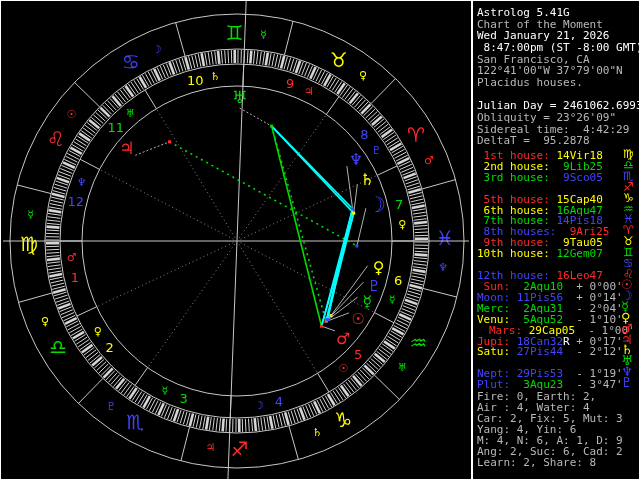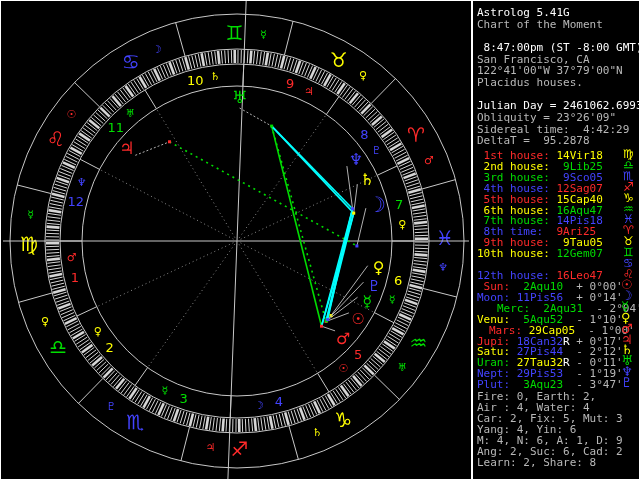--- a/index.html
+++ b/index.html
@@ -500,66 +500,65 @@
       <line x1="346.87761328057843" y1="166.06062383657274" x2="352.5935776217996" y2="208.780055670548" stroke="#b0b0b0" stroke-width="1"></line>
       <rect x="351.0935776217996" y="207.280055670548" width="3" height="3" fill="#4343ff"></rect>
       <text x="355.9652354316038" y="159.86263031929684" fill="#4343ff" font-size="16" text-anchor="middle" dominant-baseline="central" font-family="DejaVu Sans, sans-serif">♆</text>
       <line x1="363.48692959856214" y1="282.11029847530153" x2="327.66812551813496" y2="319.6084665607193" stroke="#b0b0b0" stroke-width="1"></line>
       <rect x="326.16812551813496" y="318.1084665607193" width="3" height="3" fill="#4343ff"></rect>
       <text x="373.94825460295453" y="285.5103983491987" fill="#4343ff" font-size="15" text-anchor="middle" dominant-baseline="central" font-family="DejaVu Sans, sans-serif">♇</text>
     </svg>
   <div id="panel">
       <div class="pline" style="left: 477px; top: 7px; color: rgb(255, 255, 255);">Astrolog 5.41G</div>
       <div class="pline" style="left: 477px; top: 19px; color: rgb(184, 184, 184);">Chart of the Moment</div>
+      <div class="pline" style="left: 477px; top: 30px; color: rgb(255, 255, 255);">Wed January 21, 2026</div>
       <div class="pline" style="left: 477px; top: 42px; color: rgb(255, 255, 255);"> 8:47:00pm (ST -8:00 GMT)</div>
       <div class="pline" style="left: 477px; top: 54px; color: rgb(184, 184, 184); text-align: right;">San Francisco, CA</div>
       <div class="pline" style="left: 477px; top: 65px; color: rgb(184, 184, 184);">122°41'00"W 37°79'00"N</div>
       <div class="pline" style="left: 477px; top: 77px; color: rgb(184, 184, 184);">Placidus houses.</div>
       <div class="pline" style="left: 477px; top: 100px; color: rgb(255, 255, 255);">Julian Day = 2461062.6993</div>
       <div class="pline" style="left: 477px; top: 112px; color: rgb(184, 184, 184);">Obliquity = 23°26'09"</div>
       <div class="pline" style="left: 477px; top: 124px; color: rgb(184, 184, 184);">Sidereal time:  4:42:29</div>
       <div class="pline" style="left: 477px; top: 135px; color: rgb(184, 184, 184);">DeltaT =  95.2878</div>
       <div class="pline" style="left: 477px; top: 150px;"><span style="color: rgb(255, 42, 42);"> 1st house:</span><span style="color: rgb(255, 255, 0);"> 14Vir18</span></div>
       <div class="pglyph" style="left: 623px; top: 148px; color: rgb(255, 255, 0); font-size: 12px;">♍</div>
       <div class="pline" style="left: 477px; top: 161px;"><span style="color: rgb(255, 255, 0);"> 2nd house:</span><span style="color: rgb(0, 221, 0);">  9Lib25</span></div>
       <div class="pglyph" style="left: 623px; top: 159px; color: rgb(0, 221, 0); font-size: 12px;">♎</div>
       <div class="pline" style="left: 477px; top: 172px;"><span style="color: rgb(0, 221, 0);"> 3rd house:</span><span style="color: rgb(67, 67, 255);">  9Sco05</span></div>
       <div class="pglyph" style="left: 623px; top: 170px; color: rgb(67, 67, 255); font-size: 12px;">♏</div>
-      <div class="pline" style="left: 477px; top: 183px;"><span style="color: rgb(67, 67, 255);"> 4th house:</span><span style="color: rgb(255, 42, 42);"> 12Sag07</span></div>
       <div class="pglyph" style="left: 623px; top: 181px; color: rgb(255, 42, 42); font-size: 12px;">♐</div>
       <div class="pline" style="left: 477px; top: 194px;"><span style="color: rgb(255, 42, 42);"> 5th house:</span><span style="color: rgb(255, 255, 0);"> 15Cap40</span></div>
       <div class="pglyph" style="left: 623px; top: 192px; color: rgb(255, 255, 0); font-size: 12px;">♑</div>
       <div class="pline" style="left: 477px; top: 205px;"><span style="color: rgb(255, 255, 0);"> 6th house:</span><span style="color: rgb(0, 221, 0);"> 16Aqu47</span></div>
       <div class="pglyph" style="left: 623px; top: 203px; color: rgb(0, 221, 0); font-size: 12px;">♒</div>
       <div class="pline" style="left: 477px; top: 215px;"><span style="color: rgb(0, 221, 0);"> 7th house:</span><span style="color: rgb(67, 67, 255);"> 14Pis18</span></div>
       <div class="pglyph" style="left: 623px; top: 213px; color: rgb(67, 67, 255); font-size: 12px;">♓</div>
-      <div class="pline" style="left: 477px; top: 226px;"><span style="color: rgb(67, 67, 255);"> 8th time:</span><span style="color: rgb(255, 42, 42);">  9Ari25</span></div>
+      <div class="pline" style="left: 477px; top: 226px;"><span style="color: rgb(67, 67, 255);"> 8th houses:</span><span style="color: rgb(255, 42, 42);">  9Ari25</span></div>
       <div class="pglyph" style="left: 623px; top: 224px; color: rgb(255, 42, 42); font-size: 12px;">♈</div>
       <div class="pline" style="left: 477px; top: 237px;"><span style="color: rgb(255, 42, 42);"> 9th house:</span><span style="color: rgb(255, 255, 0);">  9Tau05</span></div>
       <div class="pglyph" style="left: 623px; top: 235px; color: rgb(255, 255, 0); font-size: 12px;">♉</div>
       <div class="pline" style="left: 477px; top: 248px;"><span style="color: rgb(255, 255, 0);">10th house:</span><span style="color: rgb(0, 221, 0);"> 12Gem07</span></div>
       <div class="pglyph" style="left: 623px; top: 246px; color: rgb(0, 221, 0); font-size: 12px;">♊</div>
       <div class="pglyph" style="left: 623px; top: 257px; color: rgb(67, 67, 255); font-size: 12px;">♋</div>
       <div class="pline" style="left: 477px; top: 270px;"><span style="color: rgb(67, 67, 255);">12th house:</span><span style="color: rgb(255, 42, 42);"> 16Leo47</span></div>
       <div class="pglyph" style="left: 623px; top: 268px; color: rgb(255, 42, 42); font-size: 12px;">♌</div>
       <div class="pline" style="left: 477px; top: 281px;"><span style="color: rgb(255, 42, 42);"> Sun:</span><span style="color: rgb(0, 221, 0);">  2Aqu10</span><span style="color: rgb(255, 255, 255);"> </span><span style="color: rgb(184, 184, 184);"> + 0°00'</span></div>
       <div class="pglyph" style="left: 621px; top: 279px; color: rgb(255, 42, 42); font-size: 13px;">☉</div>
       <div class="pline" style="left: 477px; top: 292px;"><span style="color: rgb(67, 67, 255);">Moon:</span><span style="color: rgb(67, 67, 255);"> 11Pis56</span><span style="color: rgb(255, 255, 255);"> </span><span style="color: rgb(184, 184, 184);"> + 0°14'</span></div>
       <div class="pglyph" style="left: 621px; top: 290px; color: rgb(67, 67, 255); font-size: 13px;">☽</div>
-      <div class="pline" style="left: 477px; top: 303px;"><span style="color: rgb(0, 221, 0); margin-left: 20px;">Merc:</span><span style="color: rgb(0, 221, 0);">  2Aqu31</span><span style="color: rgb(255, 255, 255);"> </span><span style="color: rgb(184, 184, 184);"> - 2°04'</span></div>
+      <div class="pline" style="left: 477px; top: 303px;"><span style="color: rgb(0, 221, 0);">Merc:</span><span style="color: rgb(0, 221, 0);">  2Aqu31</span><span style="color: rgb(255, 255, 255);"> </span><span style="color: rgb(184, 184, 184);"> - 2°04'</span></div>
       <div class="pglyph" style="left: 621px; top: 301px; color: rgb(0, 221, 0); font-size: 13px;">☿</div>
       <div class="pline" style="left: 477px; top: 314px;"><span style="color: rgb(255, 255, 0);">Venu:</span><span style="color: rgb(0, 221, 0);">  5Aqu52</span><span style="color: rgb(255, 255, 255);"> </span><span style="color: rgb(184, 184, 184);"> - 1°10'</span></div>
       <div class="pglyph" style="left: 621px; top: 312px; color: rgb(255, 255, 0); font-size: 13px;">♀</div>
       <div class="pline" style="left: 477px; top: 325px; margin-left: 12px;"><span style="color: rgb(255, 42, 42);">Mars:</span><span style="color: rgb(255, 255, 0);"> 29Cap05</span><span style="color: rgb(255, 255, 255);"> </span><span style="color: rgb(184, 184, 184);"> - 1°00'</span></div>
       <div class="pglyph" style="left: 621px; top: 323px; color: rgb(255, 42, 42); font-size: 13px;">♂</div>
       <div class="pline" style="left: 477px; top: 336px;"><span style="color: rgb(255, 42, 42);">Jupi:</span><span style="color: rgb(67, 67, 255);"> 18Can32</span><span style="color: rgb(255, 255, 255);">R</span><span style="color: rgb(184, 184, 184);"> + 0°17'</span></div>
       <div class="pglyph" style="left: 621px; top: 334px; color: rgb(255, 42, 42); font-size: 13px;">♃</div>
       <div class="pline" style="left: 477px; top: 346px;"><span style="color: rgb(255, 255, 0);">Satu:</span><span style="color: rgb(67, 67, 255);"> 27Pis44</span><span style="color: rgb(255, 255, 255);"> </span><span style="color: rgb(184, 184, 184);"> - 2°12'</span></div>
       <div class="pglyph" style="left: 621px; top: 344px; color: rgb(255, 255, 0); font-size: 13px;">♄</div>
-      <div class="pline" style="left: 477px; top: 357px;"><span style="color: rgb(0, 221, 0);">Uran:</span><span style="color: rgb(255, 255, 0);"> 27Tau32</span><span style="color: rgb(255, 255, 255);">R</span><span style="color: rgb(184, 184, 184);"> - 0°11'</span></div>
       <div class="pglyph" style="left: 621px; top: 355px; color: rgb(0, 221, 0); font-size: 13px;">♅</div>
       <div class="pline" style="left: 477px; top: 368px;"><span style="color: rgb(67, 67, 255);">Nept:</span><span style="color: rgb(67, 67, 255);"> 29Pis53</span><span style="color: rgb(255, 255, 255);"> </span><span style="color: rgb(184, 184, 184);"> - 1°19'</span></div>
       <div class="pglyph" style="left: 621px; top: 366px; color: rgb(67, 67, 255); font-size: 13px;">♆</div>
       <div class="pline" style="left: 477px; top: 379px;"><span style="color: rgb(67, 67, 255);">Plut:</span><span style="color: rgb(0, 221, 0);">  3Aqu23</span><span style="color: rgb(255, 255, 255);"> </span><span style="color: rgb(184, 184, 184);"> - 3°47'</span></div>
       <div class="pglyph" style="left: 621px; top: 377px; color: rgb(67, 67, 255); font-size: 13px;">♇</div>
       <div class="pline" style="left: 477px; top: 391px; color: rgb(184, 184, 184);">Fire: 0, Earth: 2,</div>
       <div class="pline" style="left: 477px; top: 402px; color: rgb(184, 184, 184);">Air : 4, Water: 4</div>
       <div class="pline" style="left: 477px; top: 413px; color: rgb(184, 184, 184);">Car: 2, Fix: 5, Mut: 3</div>
       <div class="pline" style="left: 477px; top: 424px; color: rgb(184, 184, 184);">Yang: 4, Yin: 6</div>
       <div class="pline" style="left: 477px; top: 435px; color: rgb(184, 184, 184);">M: 4, N: 6, A: 1, D: 9</div>

